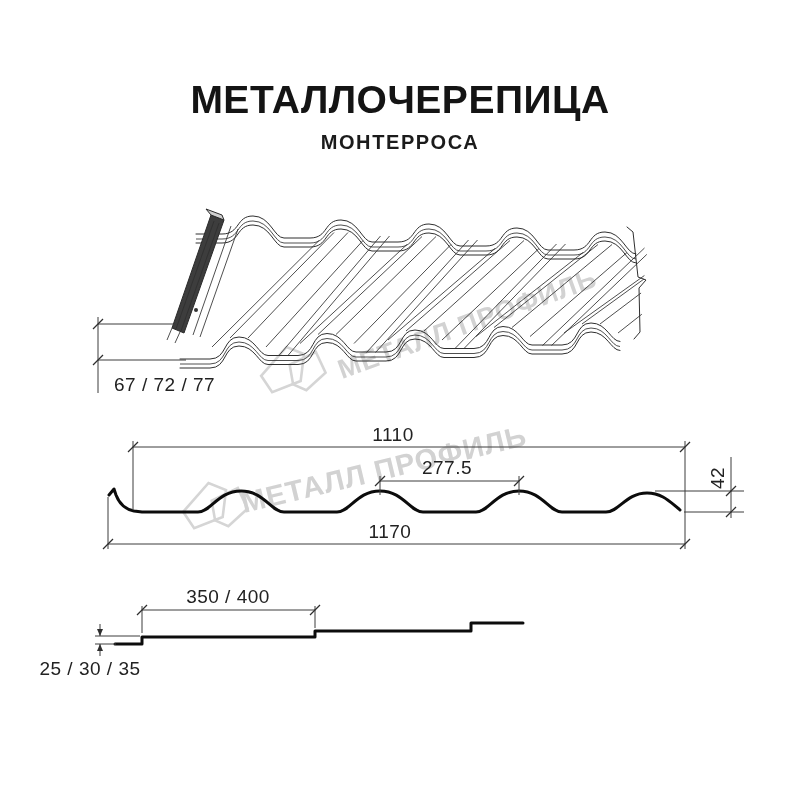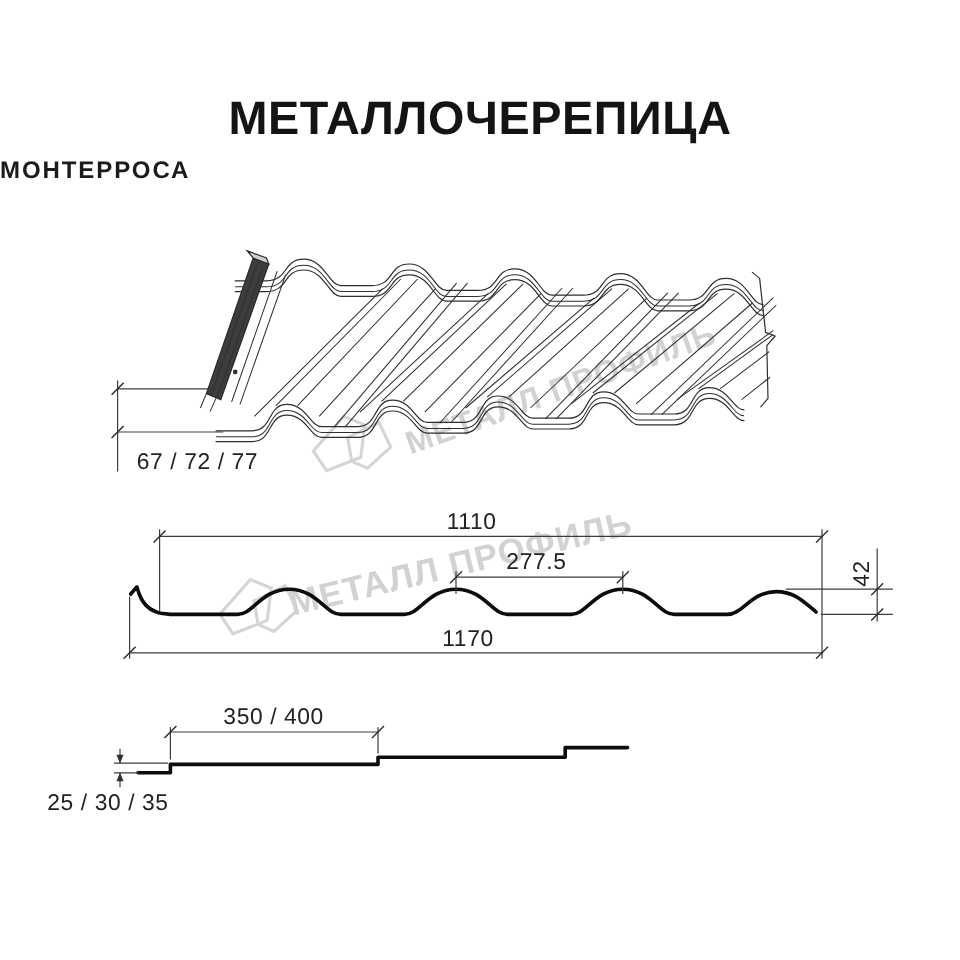--- a/index.html
+++ b/index.html
@@ -1,20 +1,20 @@
 <!DOCTYPE html>
 <html><head>
 <meta charset="utf-8">
 <style>
   html,body{margin:0;padding:0;background:#ffffff;}
   .page{position:relative;width:800px;height:800px;background:#fff;overflow:hidden;
         font-family:"Liberation Sans",sans-serif;margin-top:21px;}
   .title{position:absolute;top:57px;left:0;width:800px;text-align:center;
          font-size:39px;font-weight:800;letter-spacing:.5px;color:#141414;}
-  .subtitle{position:absolute;top:110px;left:0;width:800px;text-align:left;
+  .subtitle{position:absolute;top:110px;left:0;width:800px;text-align:center;
          font-size:20px;font-weight:600;letter-spacing:1.6px;color:#1b1b1b;}
   svg{position:absolute;top:0;left:0;}
   .thin{stroke:#3c3c3c;stroke-width:1;fill:none;}
   .tick{stroke:#2e2e2e;stroke-width:1.2;fill:none;}
   .art{stroke:#2f2f2f;stroke-width:1;fill:none;stroke-linejoin:round;stroke-linecap:round;}
   .art2{stroke:#2f2f2f;stroke-width:.85;fill:none;}
   .heavy{stroke:#0c0c0c;stroke-width:3;fill:none;stroke-linejoin:round;stroke-linecap:round;}
   .dim{font-family:"Liberation Sans",sans-serif;font-size:19px;font-weight:300;
        fill:#222;letter-spacing:.5px;}
   .wm-text{font-family:"Liberation Sans",sans-serif;font-weight:700;fill:#d2d2d2;letter-spacing:1px;}

